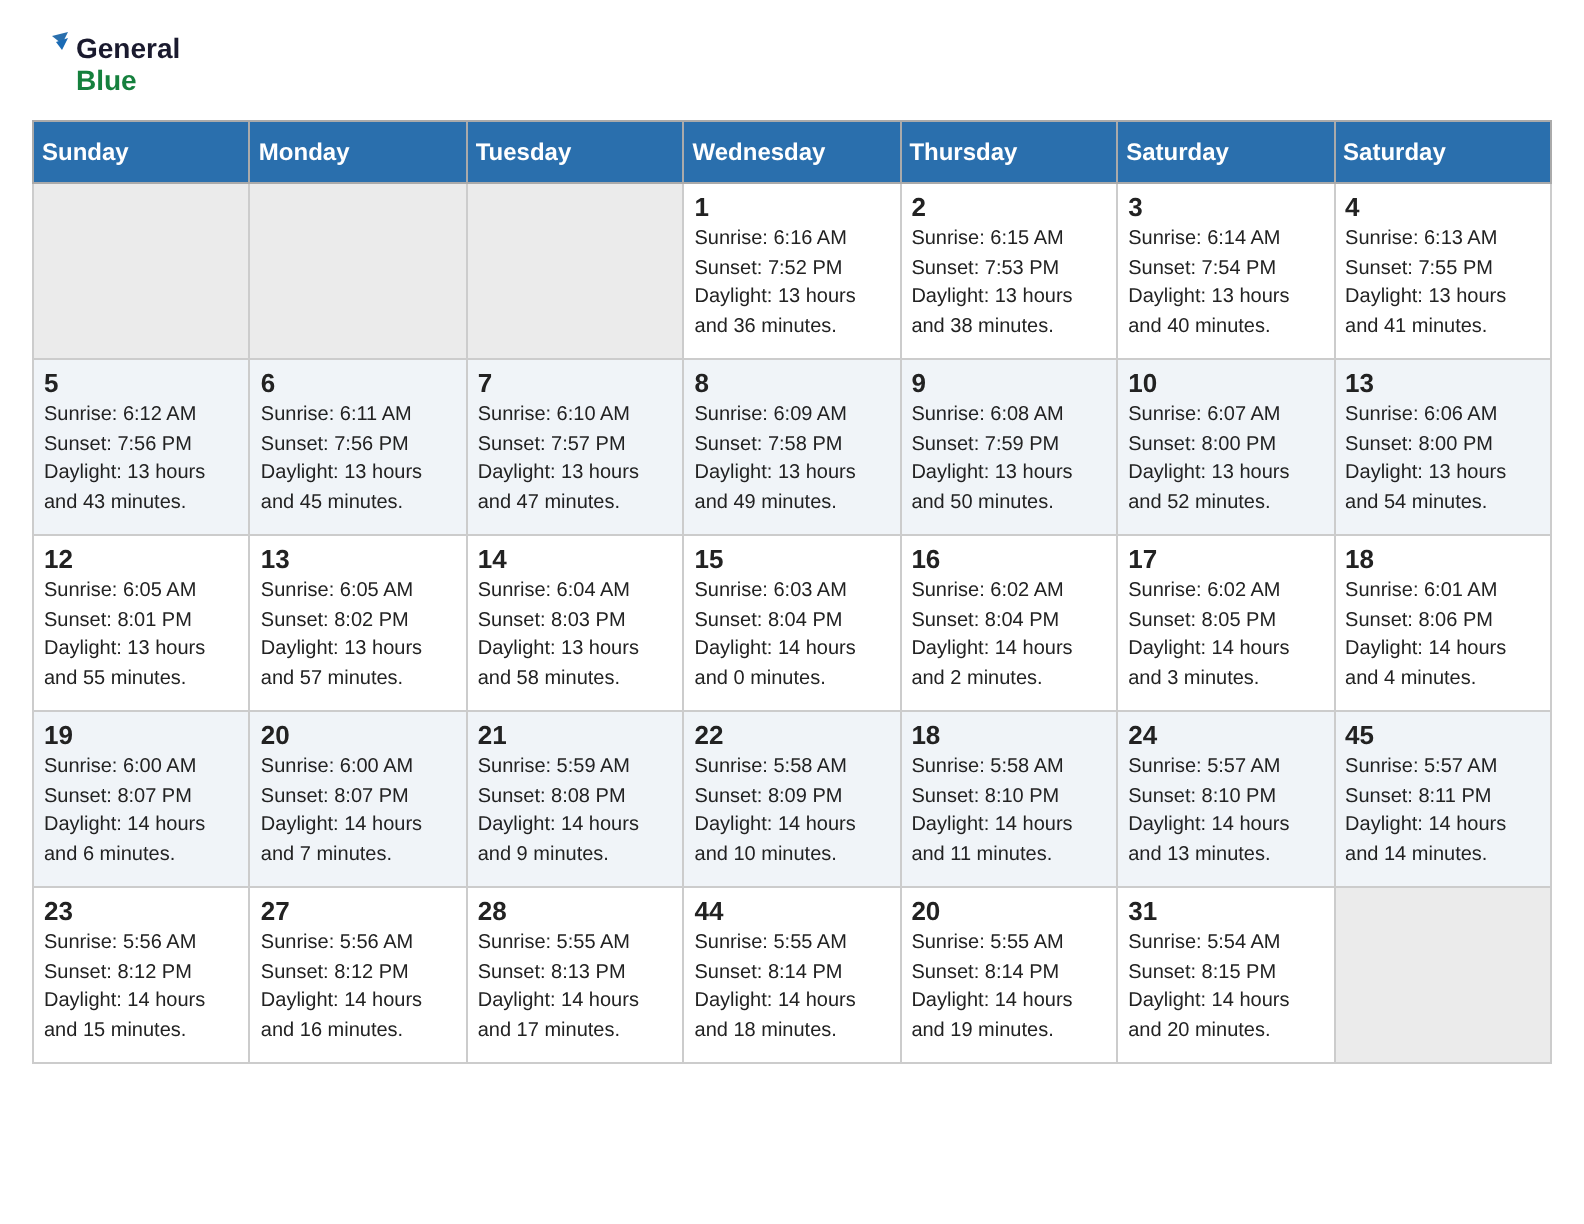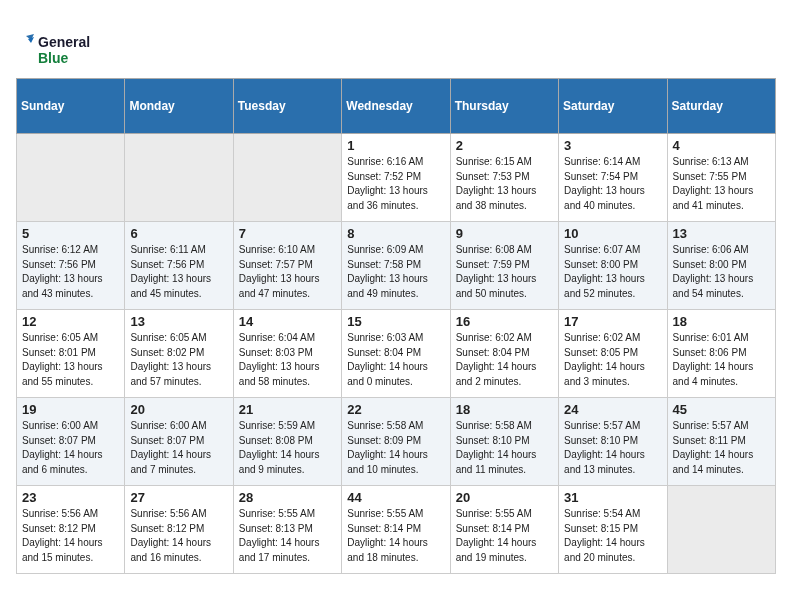--- a/index.html
+++ b/index.html
@@ -13,21 +13,20 @@
     .header {
       display: flex;
       justify-content: space-between;
       align-items: flex-start;
       margin-bottom: 12px;
     }
     .logo {
       display: flex;
       align-items: center;
       gap: 2px;
-      margin-top: 18px;
     }
     .title-block {
       text-align: right;
     }
     .month-year {
       font-size: 36px;
       font-weight: bold;
       color: #1a1a2e;
     }
     .location {
@@ -37,21 +36,21 @@
     table {
       width: 100%;
       border-collapse: collapse;
       table-layout: fixed;
     }
     th {
       background: #2a6fad;
       color: #fff;
       font-size: 12px;
       font-weight: bold;
-      padding: 20px 4px;
+      padding: 8px 4px;
       text-align: left;
       border: 1px solid #aaa;
     }
     td {
       border: 1px solid #ccc;
       vertical-align: top;
       padding: 4px 5px;
       font-size: 10.5px;
       color: #222;
       height: 88px;

